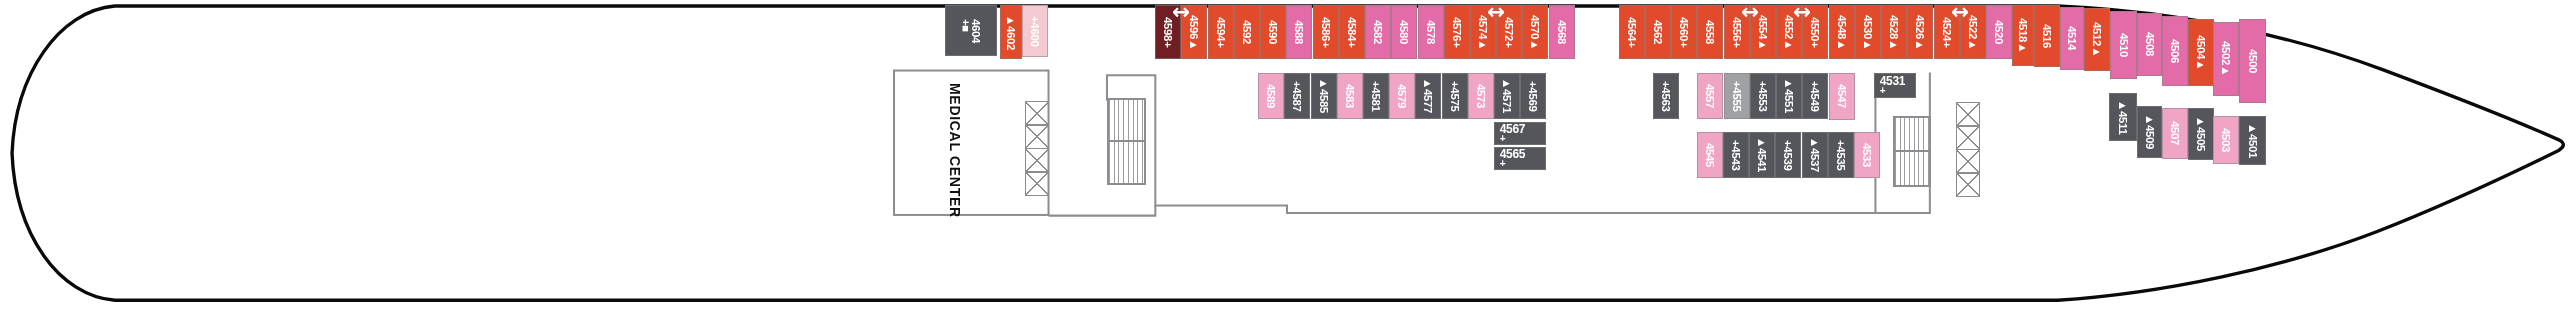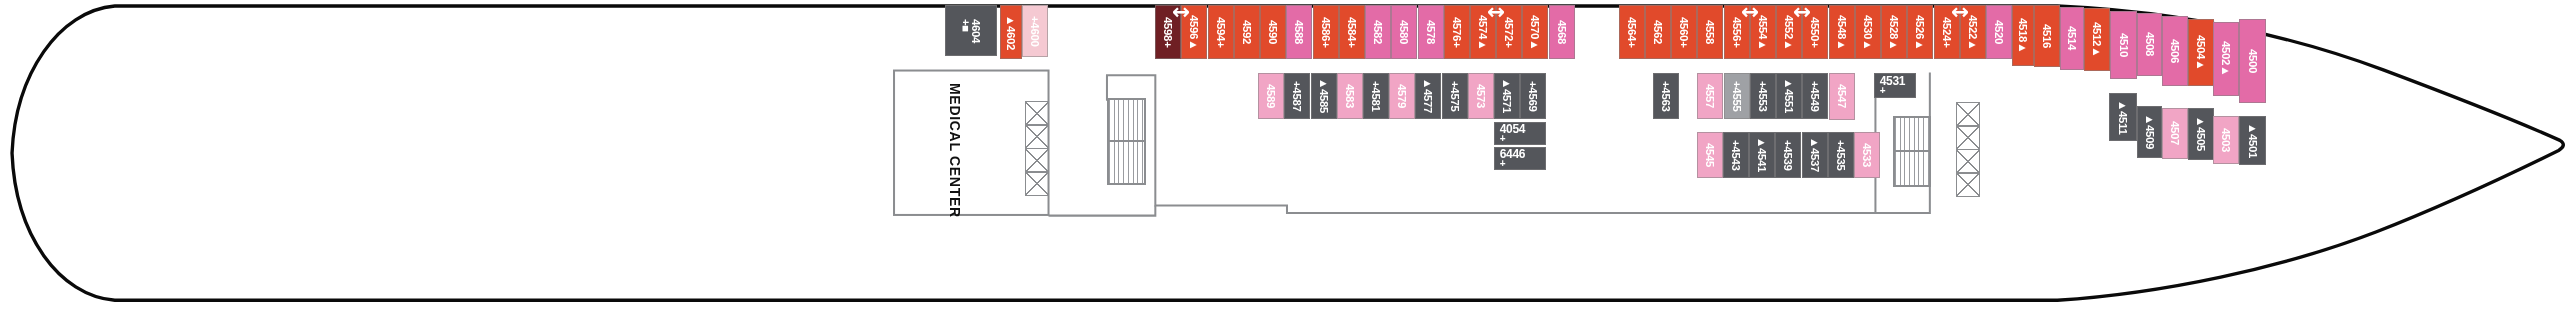--- a/index.html
+++ b/index.html
@@ -228,25 +228,25 @@
       <div class="cabin" style="left: 1468px; top: 73px; width: 26px; height: 46px; background: rgb(241, 165, 197);">
         <span class="vtext">4573</span>
       </div>
       <div class="cabin" style="left: 1494px; top: 73px; width: 26px; height: 46px; background: rgb(84, 86, 91);">
         <span class="vtext">▲4571</span>
       </div>
       <div class="cabin" style="left: 1520px; top: 73px; width: 25.6px; height: 46px; background: rgb(84, 86, 91);">
         <span class="vtext">+4569</span>
       </div>
       <div class="cabin h" style="left: 1494px; top: 122px; width: 52px; height: 23px; background: rgb(84, 86, 91);">
-        <div class="l1">4054</div>
+        <div class="l1">4567</div>
         <div class="l2">+</div>
       </div>
       <div class="cabin h" style="left: 1494px; top: 147px; width: 52px; height: 23px; background: rgb(84, 86, 91);">
-        <div class="l1">6446</div>
+        <div class="l1">4565</div>
         <div class="l2">+</div>
       </div>
       <div class="cabin" style="left: 1653px; top: 73px; width: 26px; height: 46px; background: rgb(84, 86, 91);">
         <span class="vtext">+4563</span>
       </div>
       <div class="cabin" style="left: 1697px; top: 73px; width: 26px; height: 46px; background: rgb(241, 165, 197);">
         <span class="vtext">4557</span>
       </div>
       <div class="cabin" style="left: 1724px; top: 73px; width: 26px; height: 46px; background: rgb(159, 161, 165);">
         <span class="vtext">+4555</span>

